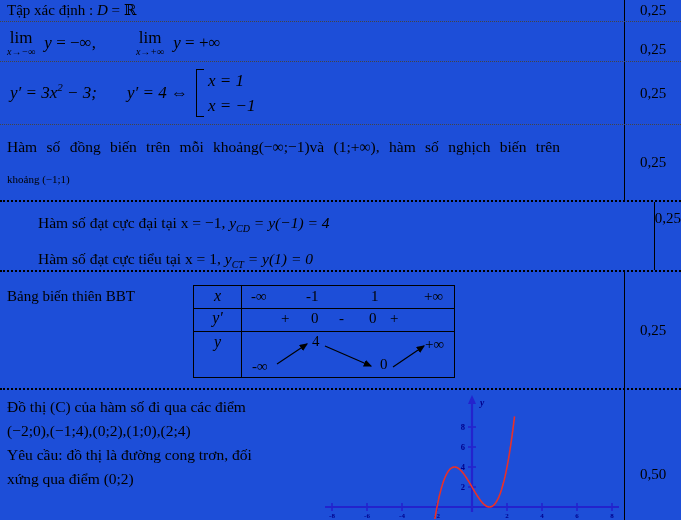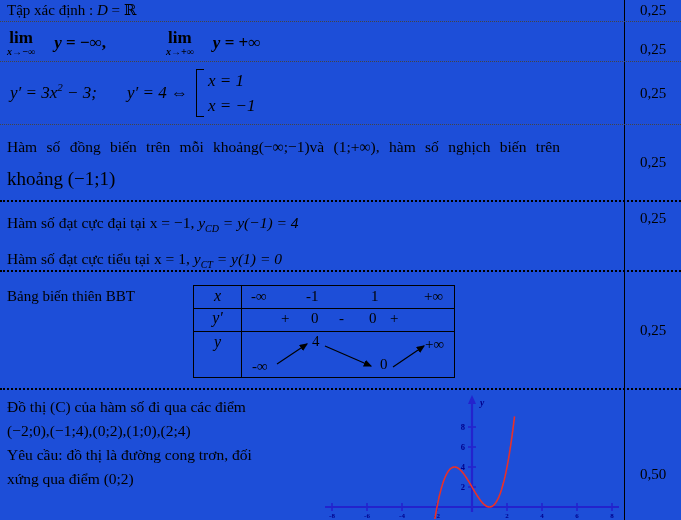--- a/index.html
+++ b/index.html
@@ -18,41 +18,41 @@
 
   
   #r1 { height:22px; }  #r2 { height:40px; }  #r3 { height:63px; }
   #r4 { height:77px; }  #r5 { height:70px; }  #r6 { height:118px; }
   #r7 { height:130px; }
 
   #r1 .main { font-size:15px; line-height:21px; }
   #r1 .pts  { align-items:flex-start; padding-top:2px; }
   #r1 .set-r { font-size:15px; }
 
-  #r2 .main { display:flex; align-items:center; gap:14px; font-size:17px; padding-top:2px;font-weight:bold; }
+  #r2 .main { display:flex; align-items:center; gap:4px; font-size:17px; padding-top:2px; }
   #r2 .pts  { align-items:flex-end; padding-bottom:3px; }
   .lim-block { display:inline-flex; flex-direction:column; align-items:center; line-height:1; }
   .lim-op  { font-size:17px; }
   .lim-sub { font-size:10px; font-style:italic; margin-top:1px; }
   .lim-expr { font-size:17px; margin-left:5px; }
   .lim-gap { width:32px; }
 
   #r3 .main { display:flex; align-items:center; font-size:17px; }
   #r3 .pts  { align-items:center; }
   .sup { font-size:11px; vertical-align:super; line-height:0; }
   .bracket { width:8px; height:48px; border-left:1.7px solid #000;
              border-top:1.7px solid #000; border-bottom:1.7px solid #000; margin:0 4px 0 8px; }
   .cases { display:flex; flex-direction:column; justify-content:space-between; height:46px; font-size:17px; line-height:1.25; }
 
   #r4 .main { font-size:15.5px; padding-top:7px; }
   #r4 .pts  { align-items:center; }
   .just1 { white-space:nowrap; word-spacing:5.5px; display:block; line-height:30px; }
-  .just2 { display:block; line-height:34px; font-size:19px; }
-
-  #r5 .main { font-size:15.5px; padding-top:6px; }
+  .just2 { display:block; line-height:34px; font-size:11px; }
+
+  #r5 .main { font-size:15.5px; padding-top:6px;margin-left:31px; }
   #r5 .pts  { align-items:flex-start; padding-top:8px; }
   #r5 .ln { display:block; line-height:30px; }
   .subsc { font-size:10px; font-style:italic; vertical-align:-4px; }
 
   #r6 .main { font-size:15px; }
   #r6 .pts  { align-items:center; }
   #r6 .bbt-title { position:absolute; left:7px; top:16px; }
   .bbt { position:absolute; left:193px; top:13px; width:262px; height:93px;
          border:1.6px solid #000; font-size:15px; }
   .bbt .vline { position:absolute; left:47px; top:0; width:1.3px; height:100%; background:#000; }

